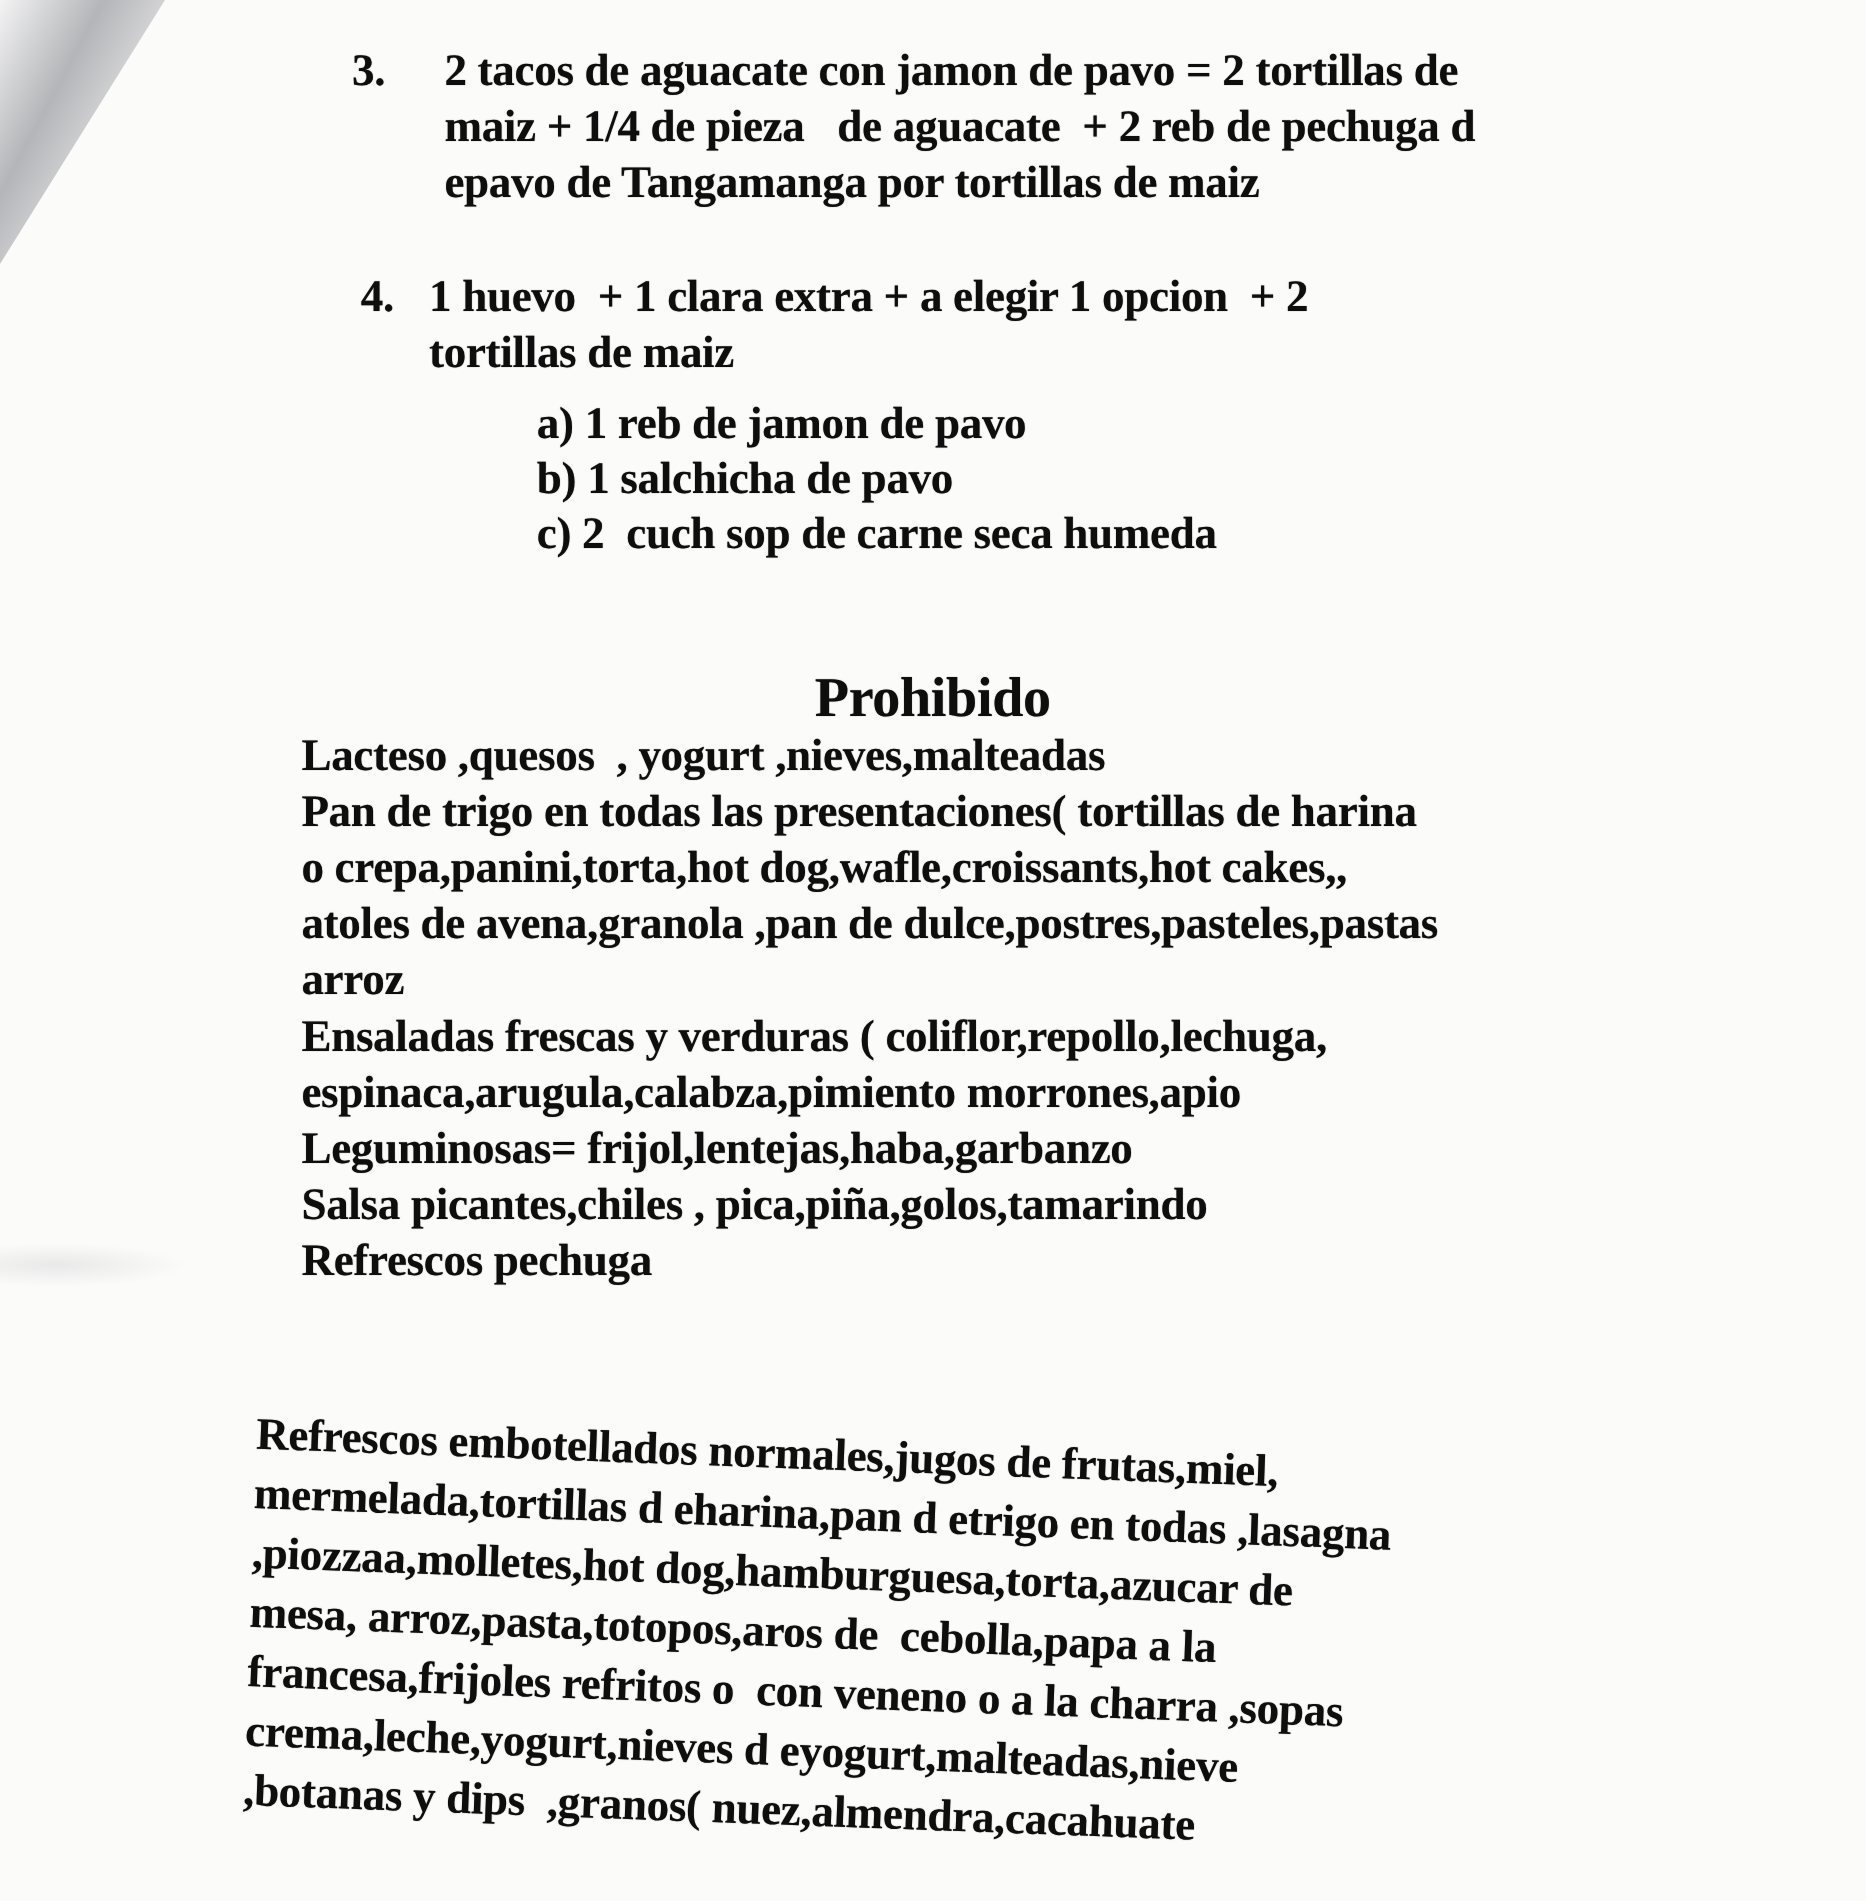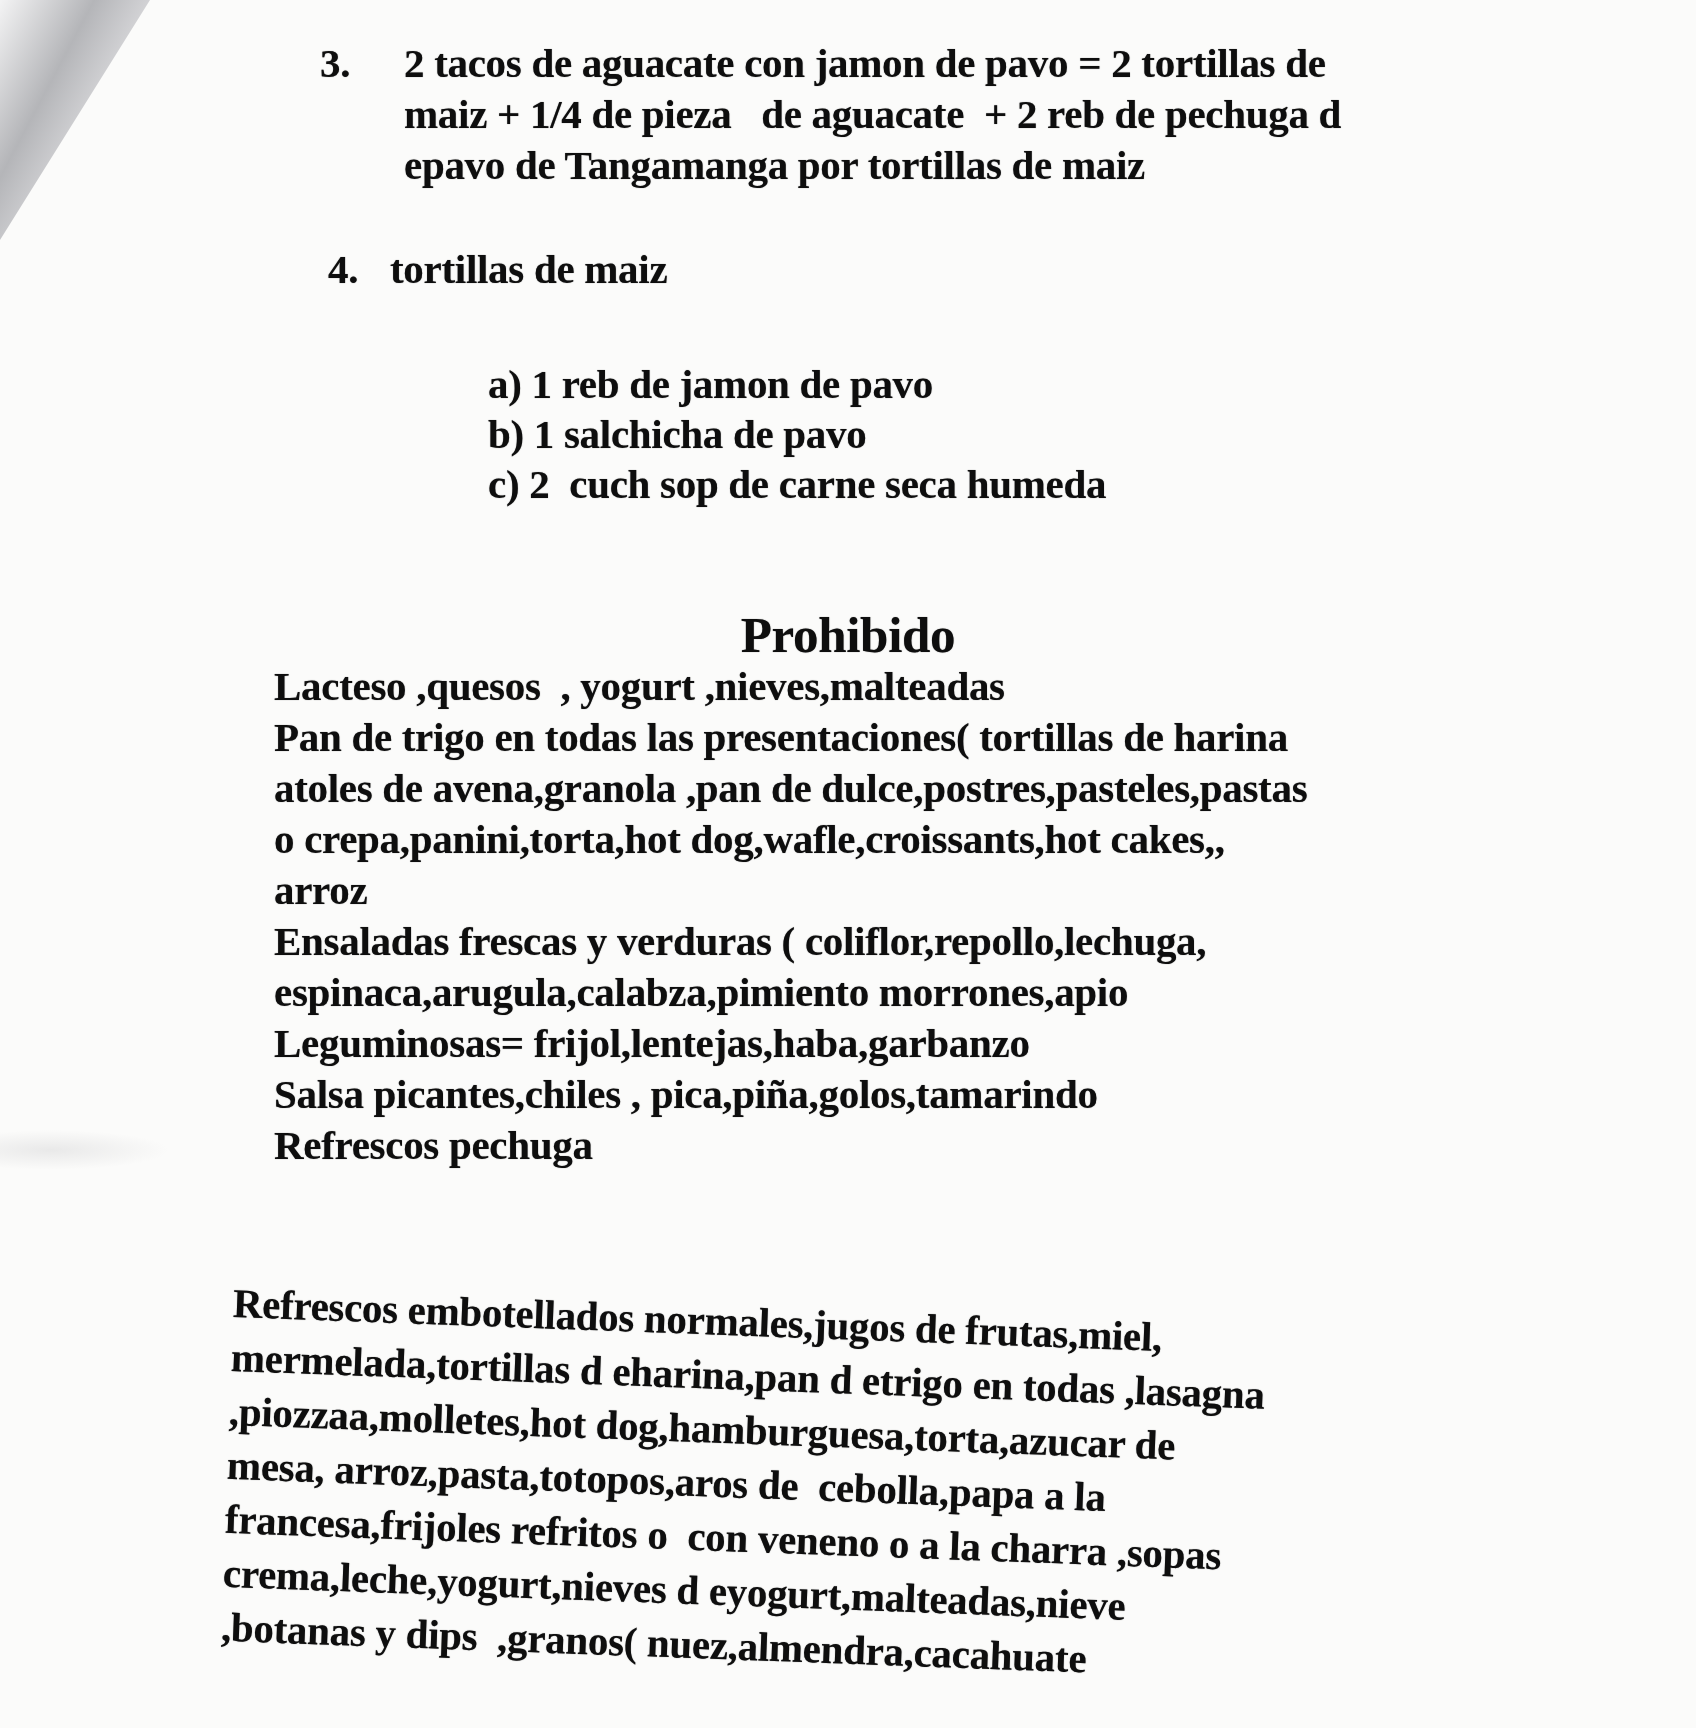--- a/index.html
+++ b/index.html
@@ -89,37 +89,38 @@
   <div class="item-lines">
     <div class="line">2 tacos de aguacate con jamon de pavo = 2 tortillas de</div>
     <div class="line">maiz + 1/4 de pieza   de aguacate  + 2 reb de pechuga d</div>
     <div class="line">epavo de Tangamanga por tortillas de maiz</div>
   </div>
 </div>
 
 <div id="item4" class="numbered-item">
   <span class="item-number line">4.</span>
   <div class="item-lines">
+    <div class="line">1 huevo  + 1 clara extra + a elegir 1 opcion  + 2</div>
     <div class="line">tortillas de maiz</div>
   </div>
 </div>
 
 <div id="item4-options">
   <div class="line">a) 1 reb de jamon de pavo</div>
   <div class="line">b) 1 salchicha de pavo</div>
   <div class="line">c) 2  cuch sop de carne seca humeda</div>
 </div>
 
 <div id="prohibido-heading">Prohibido</div>
 
 <div id="prohibido-list">
   <div class="line">Lacteso ,quesos  , yogurt ,nieves,malteadas</div>
   <div class="line">Pan de trigo en todas las presentaciones( tortillas de harina</div>
+  <div class="line">o crepa,panini,torta,hot dog,wafle,croissants,hot cakes,,</div>
   <div class="line">atoles de avena,granola ,pan de dulce,postres,pasteles,pastas</div>
-  <div class="line">o crepa,panini,torta,hot dog,wafle,croissants,hot cakes,,</div>
   <div class="line">arroz</div>
   <div class="line">Ensaladas frescas y verduras ( coliflor,repollo,lechuga,</div>
   <div class="line">espinaca,arugula,calabza,pimiento morrones,apio</div>
   <div class="line">Leguminosas= frijol,lentejas,haba,garbanzo</div>
   <div class="line">Salsa picantes,chiles , pica,piña,golos,tamarindo</div>
   <div class="line">Refrescos pechuga</div>
 </div>
 
 <div id="bottom-paragraph">
   <div class="line">Refrescos embotellados normales,jugos de frutas,miel,</div>

